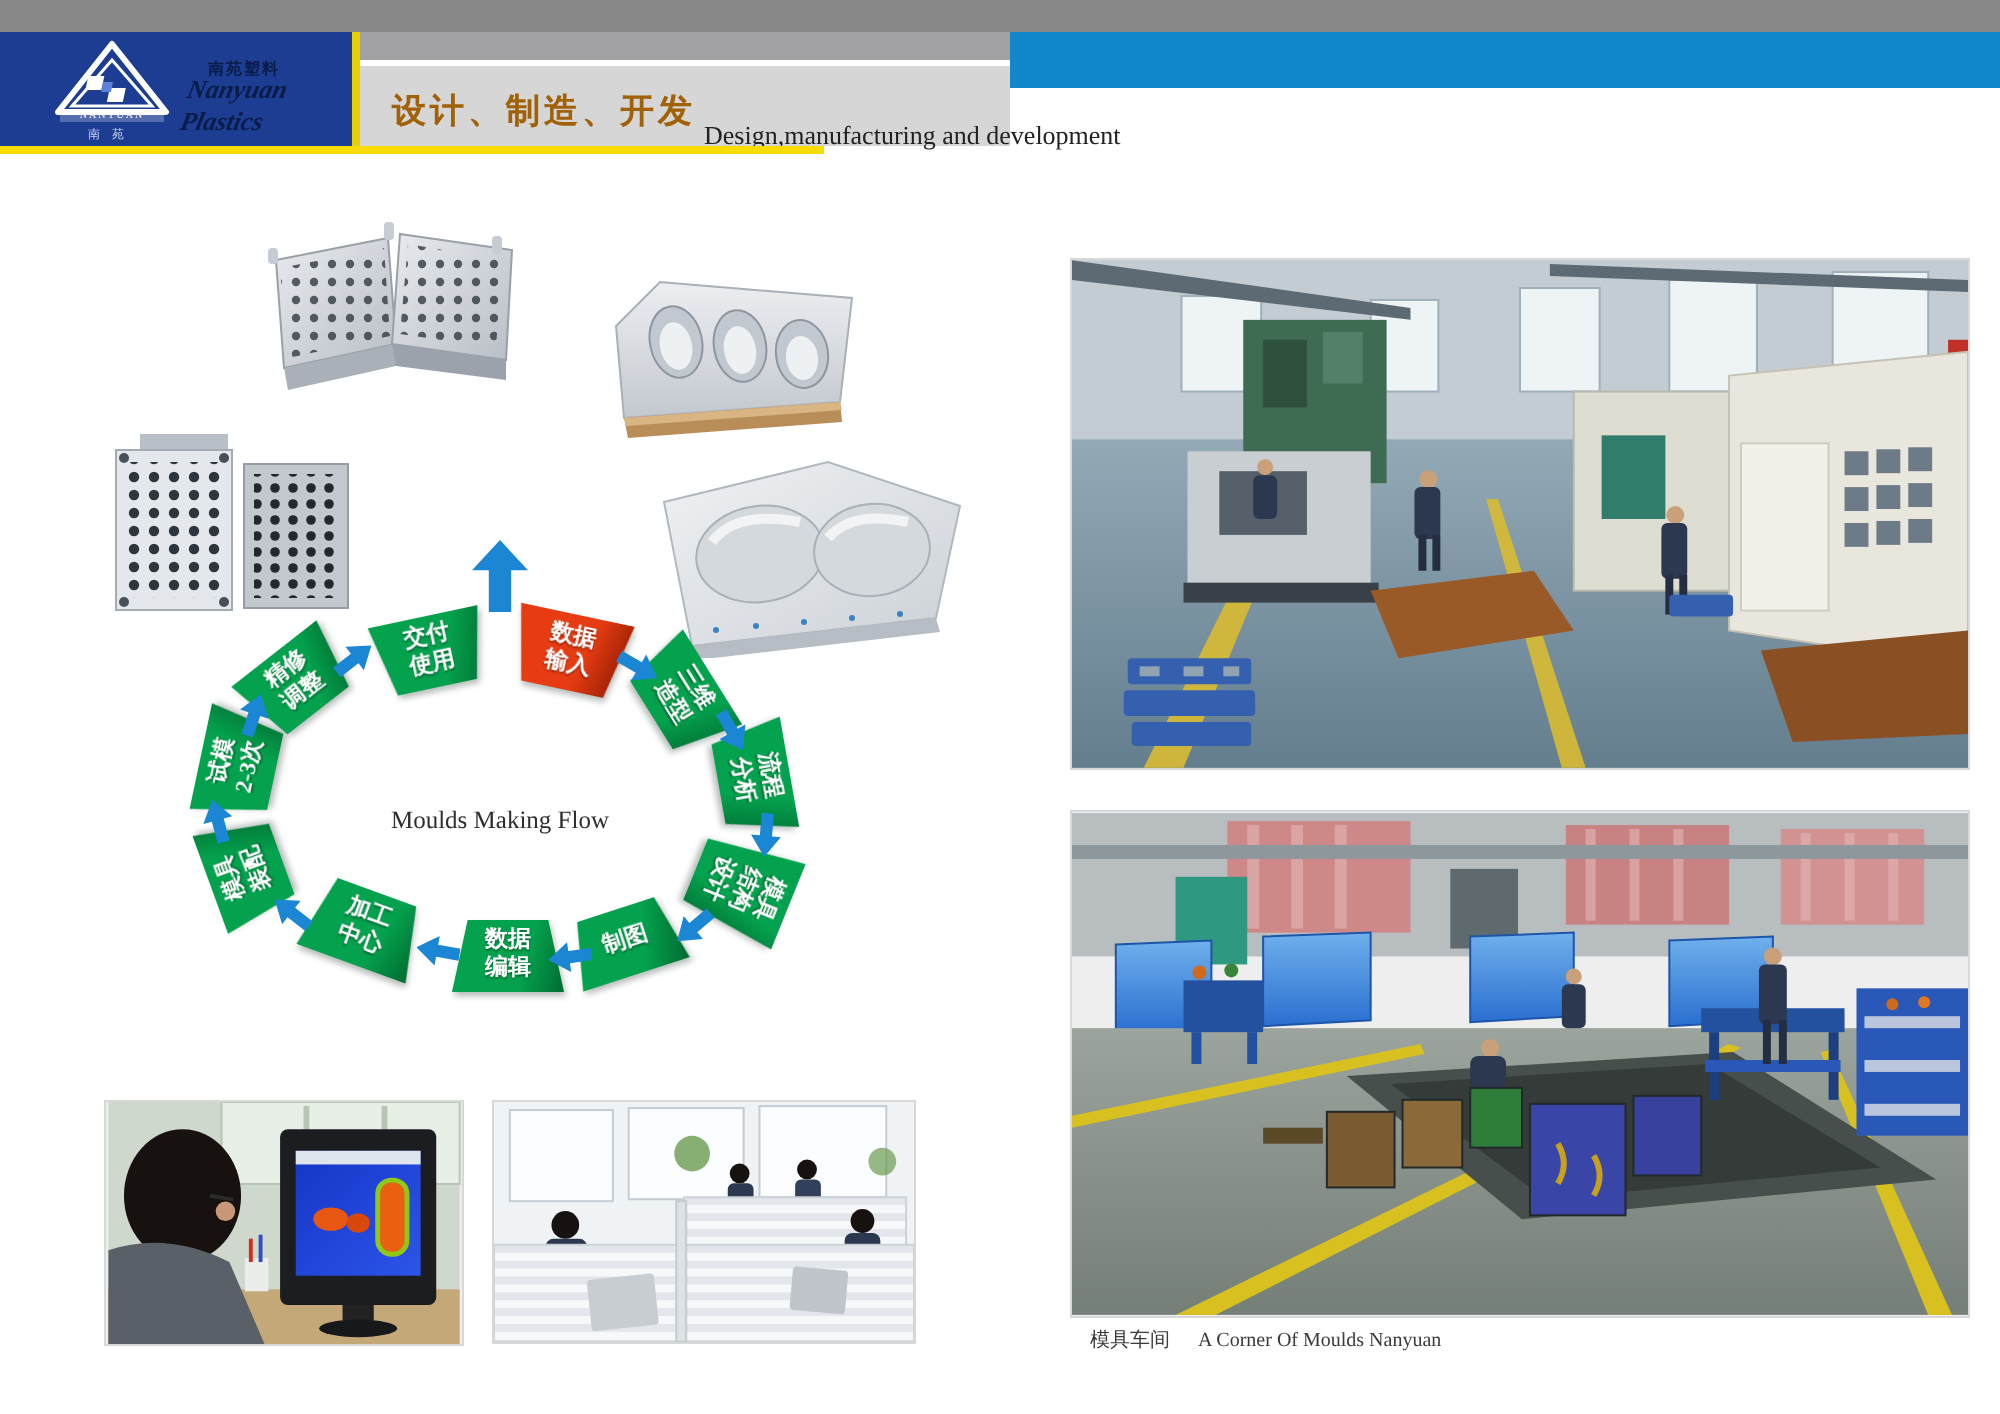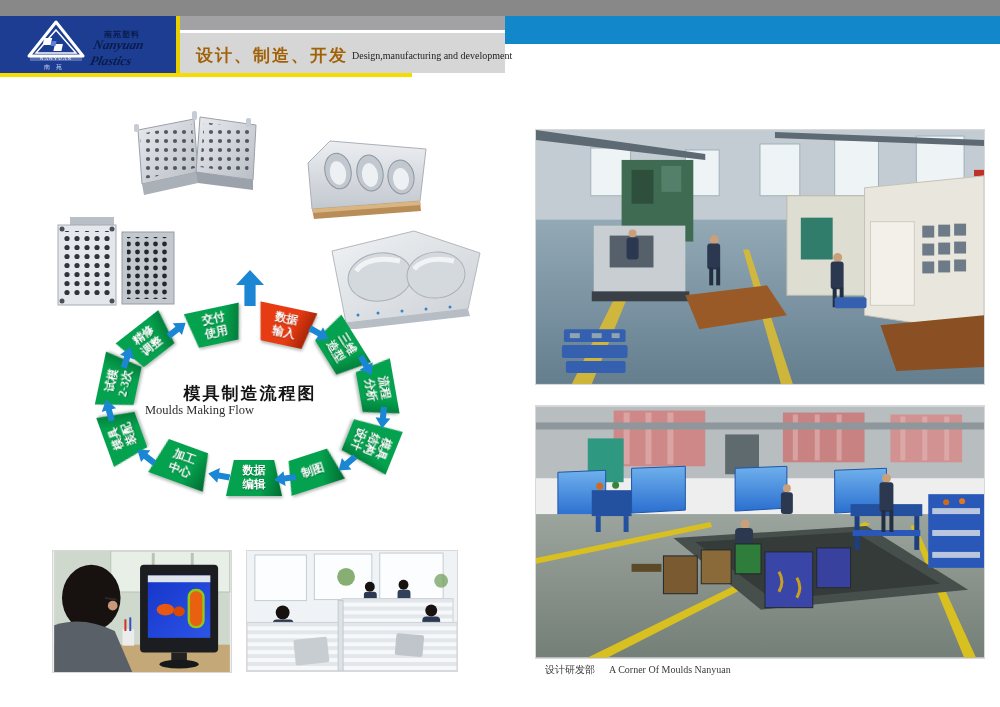--- a/index.html
+++ b/index.html
@@ -8,21 +8,21 @@
   .abs{position:absolute;}
 
   
   #logo-block{left:0;top:0;width:176px;height:57px;background:#1c3d92;}
   #logo-divider{left:176px;top:0;width:4px;height:57px;background:#e8cf00;}
   #hdr-strip{left:180px;top:0;width:325px;height:14px;background:#a2a2a4;}
   #hdr-bar{left:180px;top:17px;width:325px;height:40px;background:#d6d6d7;}
   #hdr-underline{left:0;top:57px;width:412px;height:4px;background:#f7dc00;}
   #hdr-blue{left:505px;top:0;width:495px;height:28px;background:#1287ca;}
   #hdr-title-cn{left:196px;top:28px;font-size:17px;font-weight:bold;color:#a16207;letter-spacing:2px;text-align:right;}
-  #hdr-title-en{left:352px;top:34px;font-size:10px;color:#222;}
+  #hdr-title-en{left:352px;top:44px;font-size:13px;color:#222;}
   #logo-script-cn{left:104px;top:13px;font-size:8px;color:#0a1c4a;font-weight:bold;letter-spacing:1px;}
   #logo-script-en{left:92px;top:21px;font-size:13px;color:#0a1c4a;font-style:italic;font-weight:bold;transform:skewX(-12deg);}
   #logo-mark-text{left:30px;top:40px;width:52px;text-align:center;font-size:5px;color:#fff;
       background:rgba(255,255,255,.25);letter-spacing:1px;}
   #logo-mark-cn{left:30px;top:47px;width:52px;text-align:center;font-size:6px;color:#cdd6ee;letter-spacing:6px;}
 
   
   .photo{box-sizing:border-box;border:1px solid #d8d8d8;overflow:hidden;background:#eee;}
   #photo-r1{left:535px;top:113px;width:450px;height:256px;}
   #photo-r2{left:535px;top:389px;width:450px;height:254px;}
@@ -37,21 +37,21 @@
 
   
   .caption{font-size:10px;color:#3a3a3a;}
   .caption .cap-en{margin-left:14px;}
   #caption-left{left:158px;top:659px;}
   #caption-right{left:545px;top:647px;}
 
   
   #flow-title{left:145px;top:366px;width:210px;text-align:center;font-size:17px;
       font-weight:bold;color:#141414;letter-spacing:2px;}
-  #flow-sub{left:145px;top:387px;width:210px;font-size:12.5px;color:#2e2e2e;}
+  #flow-sub{left:145px;top:387px;width:210px;text-align:center;font-size:12.5px;color:#2e2e2e;}
   .flow-node{display:flex;filter:drop-shadow(1px 2px 1.5px rgba(40,60,50,.35));}
   .flow-node .clip{flex:1;display:flex;align-items:center;justify-content:center;
       clip-path:polygon(0 0,100% 0,86% 100%,14% 100%);
       background:linear-gradient(105deg,#04a24e 0%,#04a24e 64%,#016b31 100%);}
   .flow-node.inv .clip{clip-path:polygon(14% 0,86% 0,100% 100%,0 100%);}
   .flow-node.start .clip{background:linear-gradient(105deg,#e73c13 0%,#e73c13 60%,#8d1a00 100%);}
   .flow-node span{white-space:pre-line;text-align:center;color:#fff;font-weight:bold;
       font-size:11.5px;line-height:1.18;text-shadow:0 1px 1px rgba(0,0,0,.35);}
   .flow-arrow{background:#1b86d3;width:22px;height:17px;
       clip-path:polygon(0 32%,52% 32%,52% 6%,100% 50%,52% 94%,52% 68%,0 68%);}
@@ -167,21 +167,20 @@
           <circle cx="40" cy="92" r="1.5"></circle>
           <circle cx="60" cy="90" r="1.5"></circle>
         <circle cx="84" cy="88" r="1.5"></circle>
           <circle cx="108" cy="86" r="1.5"></circle>
           <circle cx="132" cy="84" r="1.5"></circle>
         </g>
     </svg>
   </div>
 
   <div class="abs" id="flow-exit-arrow"></div>
-  <div class="abs" id="flow-title">模具制造流程图</div>
   <div class="abs" id="flow-sub">Moulds Making Flow</div>
   <div class="abs" id="flow-nodes">
       <div class="abs flow-node start" style="left: 256px; top: 291px; width: 58px; height: 38px; transform: rotate(12deg);">
         <div class="clip">
           <span>数据
 输入</span>
         </div>
       </div>
       <div class="abs flow-node" style="left: 313px; top: 314px; width: 56px; height: 36px; transform: rotate(58deg);">
         <div class="clip">
@@ -463,16 +462,16 @@
       <circle cx="186" cy="60" r="6" fill="#171110"></circle>
         <rect x="177" y="66" width="18" height="16" rx="4" fill="#2c3850"></rect>
       <rect x="0" y="72" width="212" height="49" fill="url(#stripes)" stroke="#ccd3d8"></rect>
       <rect x="92" y="50" width="5" height="71" fill="#dde2e6" stroke="#c2cace"></rect>
       <rect x="48" y="88" width="34" height="26" rx="2" fill="#c8cdd2" transform="rotate(-6 65 101)"></rect>
       <rect x="150" y="84" width="28" height="22" rx="2" fill="#bfc5cb" transform="rotate(5 164 95)"></rect>
     </svg>
   </div>
 
   <div class="abs caption" id="caption-right">
-    <span>设计研发部</span><span class="cap-en">A Corner Of Moulds Nanyuan</span>
+    <span>模具车间</span><span class="cap-en">A Corner Of Moulds Nanyuan</span>
   </div>
 
 </div>
 
 </body></html>

